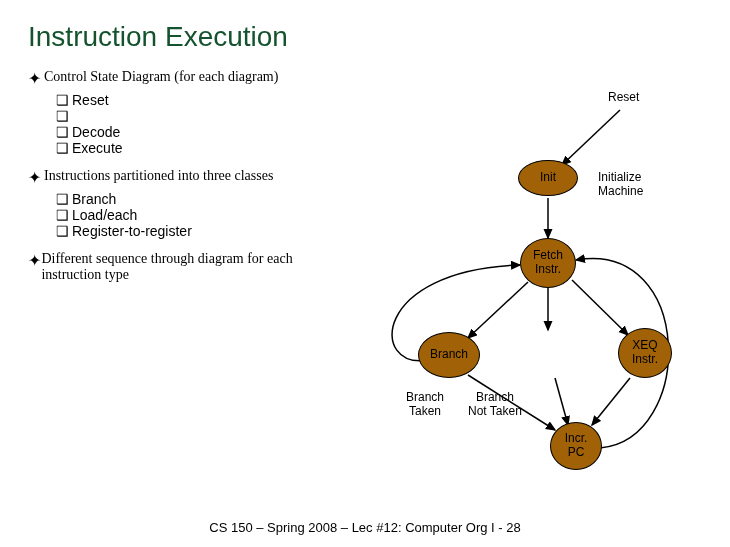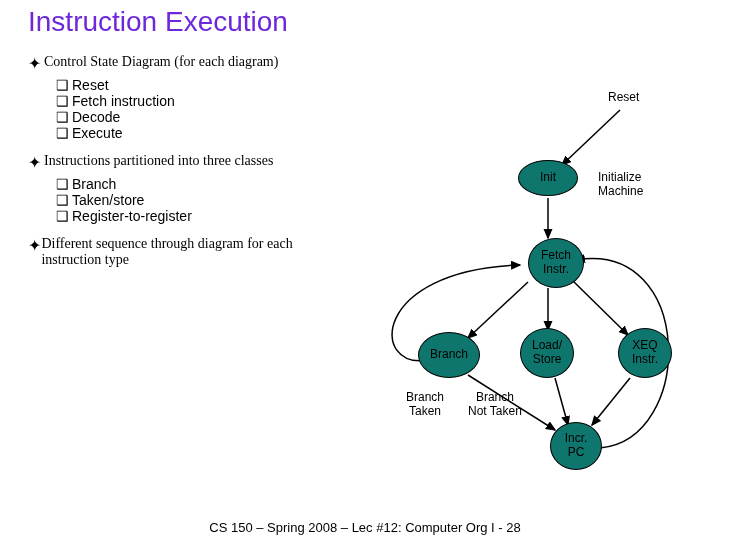--- a/index.html
+++ b/index.html
@@ -5,24 +5,24 @@
   * { margin: 0; padding: 0; box-sizing: border-box; }
   body {
     font-family: "Comic Sans MS", cursive, sans-serif;
     background: #fff;
     width: 730px;
     height: 547px;
     position: relative;
     overflow: hidden;
   }
   .title {
-    color: #6d28d9;
+    color: #14532d;
     font-size: 28px;
     font-weight: normal;
-    padding: 6px 0 0 28px;
+    padding: 21px 0 0 28px;
   }
   .content {
     position: relative;
     padding: 16px 0 0 28px;
   }
   .z { color: #000; font-size: 14px; font-family: Liberation Serif, serif; }
   .z-row { display: flex; align-items: flex-start; margin-bottom: 2px; }
   .z-bullet { width: 16px; display: inline-block; font-family: Arial, sans-serif; }
   .y-list { margin: 4px 0 12px 28px; }
   .y-row { display: flex; align-items: flex-start; font-size: 14px; }
@@ -38,21 +38,21 @@
   }
 
   .diagram {
     position: absolute;
     left: 340px; top: 70px;
     width: 380px; height: 420px;
   }
   .node {
     position: absolute;
     border: 1.5px solid #000;
-    background: #0f766e;
+    background: #a16207;
     text-align: center;
     display: flex;
     align-items: center;
     justify-content: center;
     font-size: 12px;
     line-height: 1.15;
   }
   .circle { border-radius: 50%; }
   .ellipse { border-radius: 50%; }
   .label {
@@ -78,21 +78,20 @@
     <span class="z-bullet">✦</span>
     <span class="z">Control State Diagram (for each diagram)</span>
   </div>
   <div class="y-list">
     <div class="y-row">
         <span class="y-bullet">❑</span>
         <span>Reset</span>
       </div>
     <div class="y-row">
         <span class="y-bullet">❑</span>
-        <span>Fetch instruction</span>
       </div>
     <div class="y-row">
         <span class="y-bullet">❑</span>
         <span>Decode</span>
       </div>
     <div class="y-row">
         <span class="y-bullet">❑</span>
         <span>Execute</span>
       </div>
   </div>
@@ -101,21 +100,21 @@
     <span class="z-bullet">✦</span>
     <span class="z">Instructions partitioned into three classes</span>
   </div>
   <div class="y-list">
     <div class="y-row">
         <span class="y-bullet">❑</span>
         <span>Branch</span>
       </div>
     <div class="y-row">
         <span class="y-bullet">❑</span>
-        <span>Taken/store</span>
+        <span>Load/each</span>
       </div>
     <div class="y-row">
         <span class="y-bullet">❑</span>
         <span>Register-to-register</span>
       </div>
   </div>
 
   <div class="z-row" style="max-width:280px">
     <span class="z-bullet">✦</span>
     <span class="z">Different sequence through diagram for each instruction type</span>
@@ -153,33 +152,29 @@
   </svg>
 
   <div class="label" style="left:268px; top:20px">Reset</div>
 
   <div class="node ellipse" style="left:178px; top:90px; width:60px; height:36px">
     <span>Init</span>
   </div>
   <div class="label" style="left:258px; top:100px; white-space:pre">Initialize
 Machine</div>
 
-  <div class="node circle" style="left:188px; top:168px; width:56px; height:50px; white-space:pre">
+  <div class="node circle" style="left:180px; top:168px; width:56px; height:50px; white-space:pre">
     <span>Fetch
 Instr.</span>
   </div>
 
   <div class="node ellipse" style="left:78px; top:262px; width:62px; height:46px">
     <span>Branch</span>
   </div>
 
-  <div class="node circle" style="left:180px; top:258px; width:54px; height:50px; white-space:pre">
-    <span>Load/
-Store</span>
-  </div>
 
   <div class="node circle" style="left:278px; top:258px; width:54px; height:50px; white-space:pre">
     <span>XEQ
 Instr.</span>
   </div>
 
 
   <div class="node circle" style="left:210px; top:352px; width:52px; height:48px; white-space:pre">
     <span>Incr.
 PC</span>

